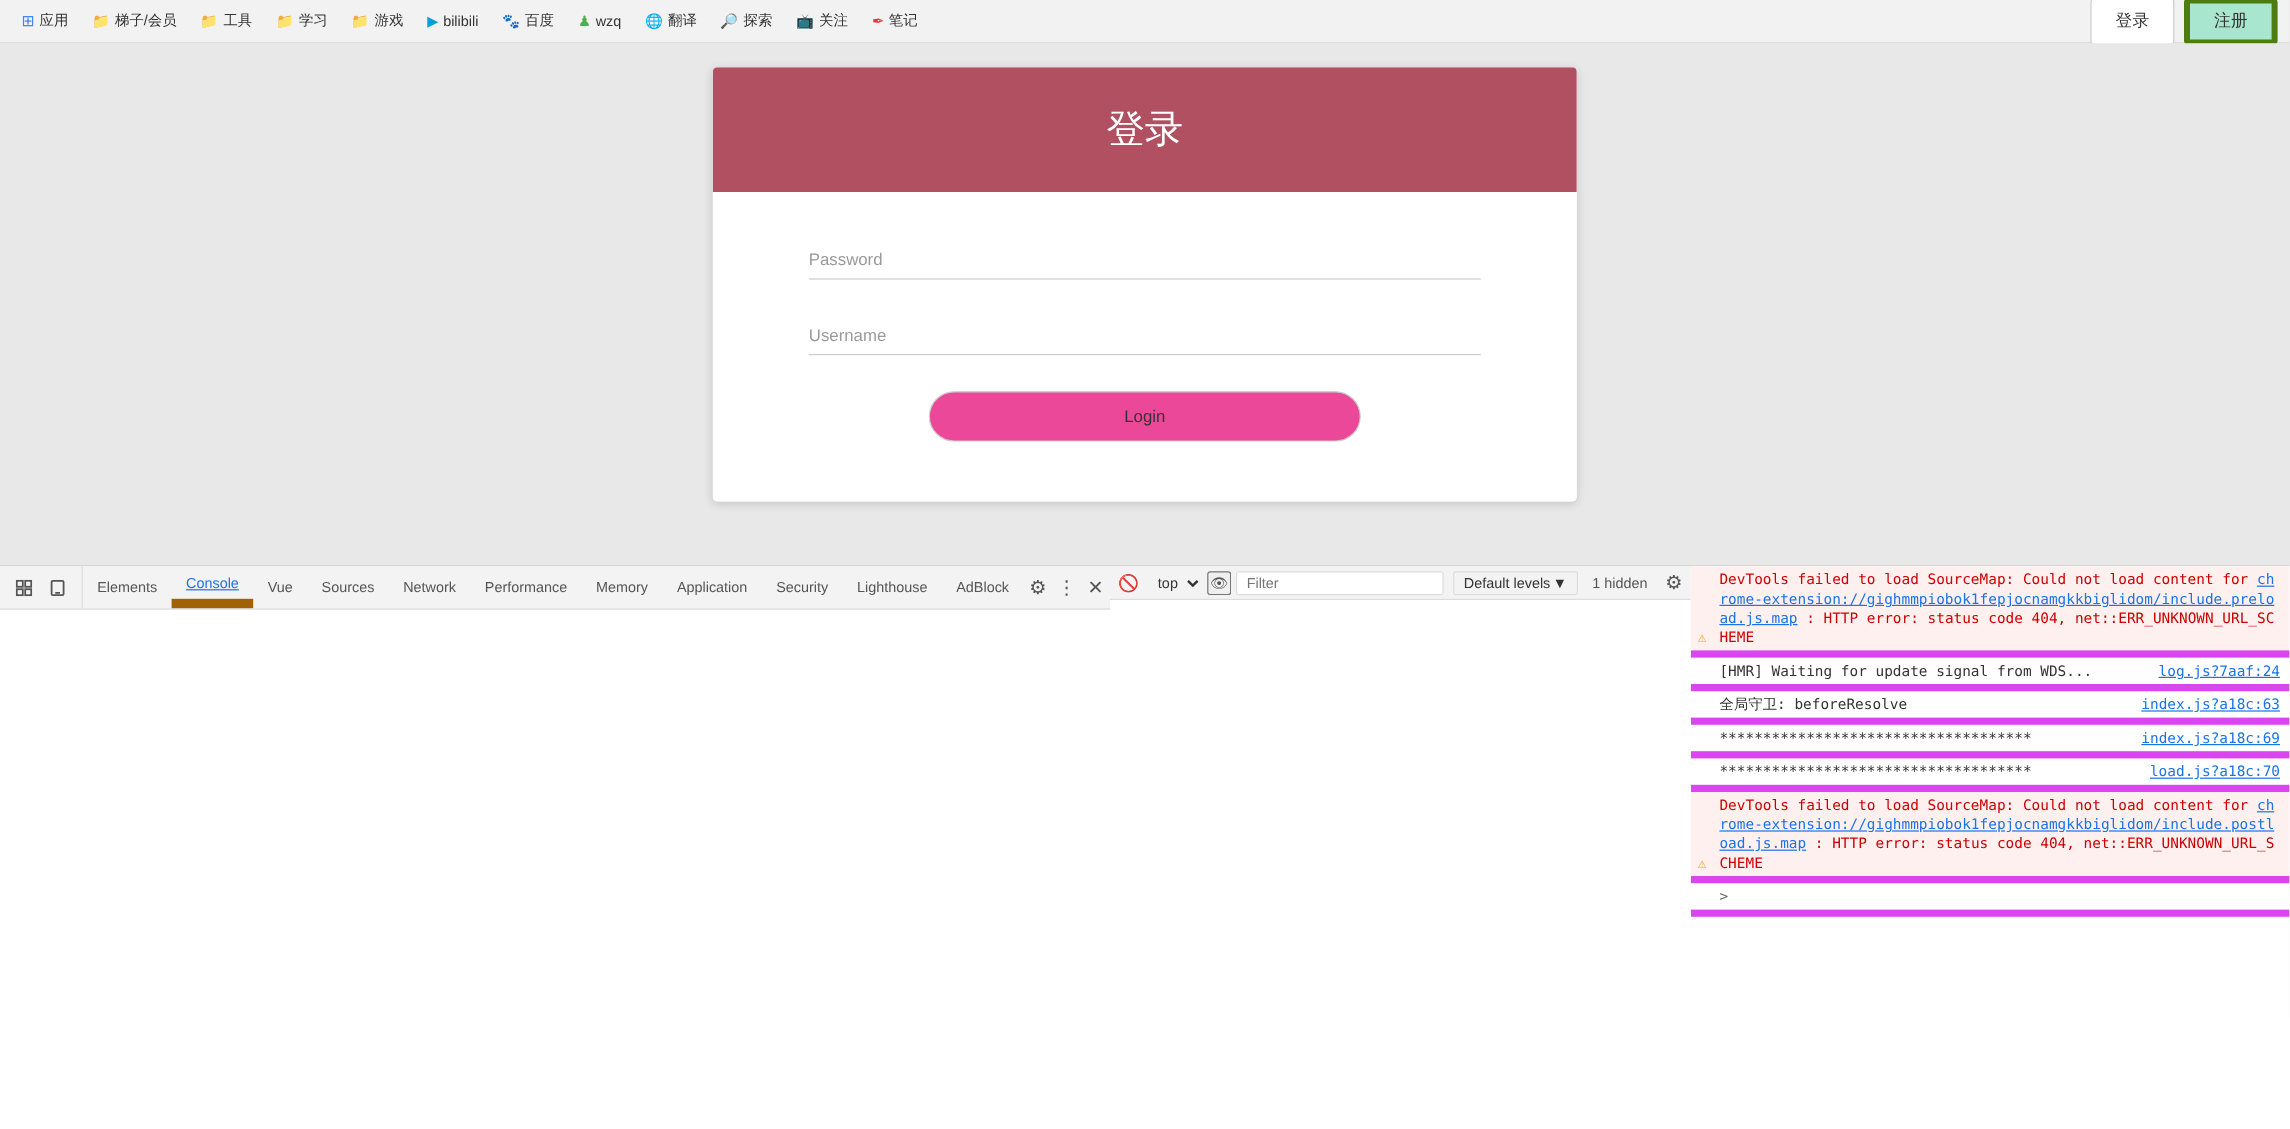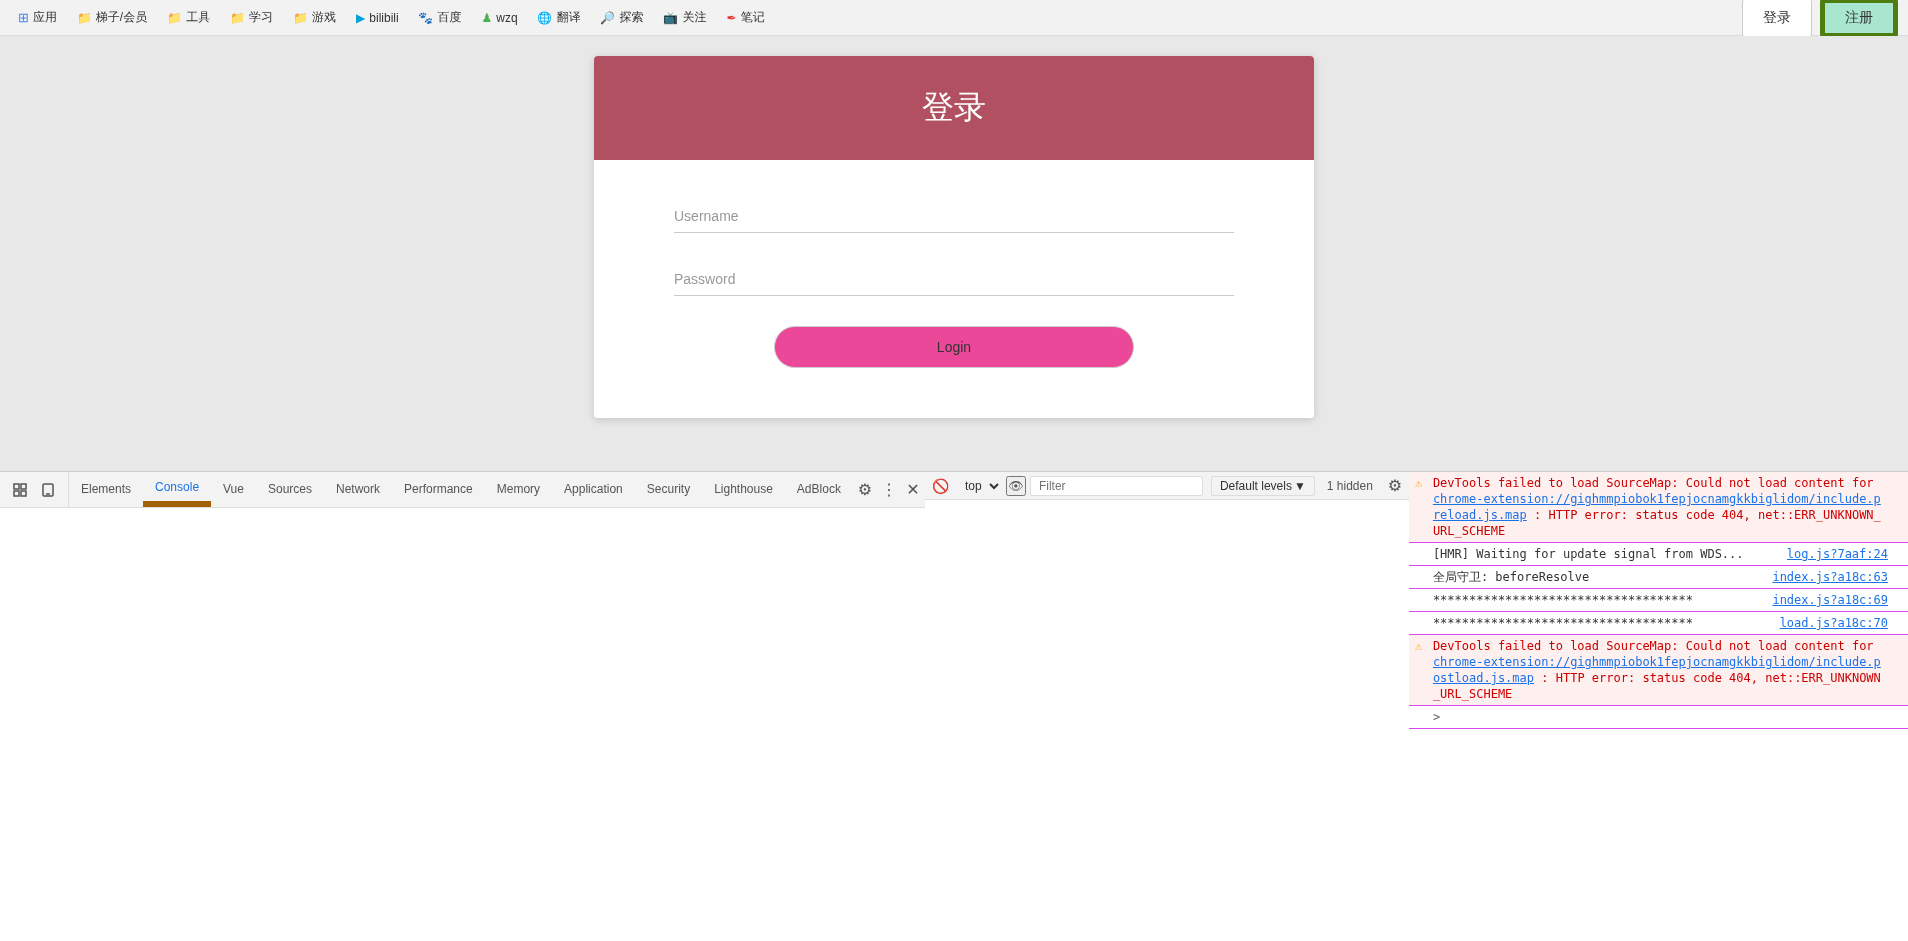--- a/index.html
+++ b/index.html
@@ -27,37 +27,37 @@
 
     
     .devtools { position: absolute; bottom: 0; left: 0; right: 0; height: 470px; background: #fff; border-top: 1px solid #ccc; display: flex; flex-direction: row; }
 
     
     .devtools-toolbar { height: 36px; background: #f3f3f3; border-bottom: 1px solid #ddd; display: flex; align-items: stretch; }
     .devtools-icons { display: flex; align-items: center; padding: 0 8px; gap: 4px; border-right: 1px solid #ddd; }
     .devtools-icon-btn { width: 24px; height: 24px; display: flex; align-items: center; justify-content: center; cursor: pointer; border-radius: 3px; border: none; background: transparent; color: #555; font-size: 14px; }
     .devtools-tabs { display: flex; align-items: stretch; flex: 1; overflow: hidden; }
     .devtools-tab { padding: 0 12px; display: flex; align-items: center; font-size: 12px; color: #555; cursor: pointer; border-bottom: 2px solid transparent; white-space: nowrap; }
-    .devtools-tab.active { color: #1a73e8; border-bottom: 6px solid #a16207; }
+    .devtools-tab.active { color: #1a73e8; border-bottom: 8px solid #a16207; text-decoration: underline; }
     .devtools-tab-right { margin-left: auto; display: flex; align-items: center; }
     .devtools-tab-right .devtools-icon-btn { font-size: 16px; }
 
     
     .console-toolbar { height: 28px; background: #f3f3f3; border-bottom: 1px solid #ddd; display: flex; align-items: center; padding: 0 4px; gap: 4px; }
     .console-select-wrap { display: flex; align-items: center; gap: 2px; }
     .console-select { border: none; background: transparent; font-size: 12px; color: #333; cursor: pointer; outline: none; padding: 2px 4px; }
     .console-eye-btn { width: 20px; height: 20px; display: flex; align-items: center; justify-content: center; cursor: pointer; color: #555; font-size: 12px; }
     .console-filter { flex: 1; padding: 2px 8px; font-size: 12px; border: 1px solid #ddd; border-radius: 2px; outline: none; }
     .console-levels { display: flex; align-items: center; gap: 2px; font-size: 12px; color: #333; cursor: pointer; padding: 2px 8px; border: 1px solid #ddd; border-radius: 2px; margin-left: 4px; }
     .console-hidden { margin-left: auto; font-size: 12px; color: #555; padding: 0 8px; text-align: right; }
     .console-settings { width: 20px; height: 20px; display: flex; align-items: center; justify-content: center; cursor: pointer; color: #555; }
 
     
     .console-output { flex: 1; overflow-y: auto; font-family: monospace; font-size: 12px; background: #fff; }
-    .console-line { padding: 3px 20px 3px 24px; border-bottom: 1px solid #d946ef; color: #333; display: flex; align-items: flex-start; position: relative; line-height: 16px; }
+    .console-line { padding: 3px 8px 3px 24px; border-bottom: 6px solid #d946ef; color: #333; display: flex; align-items: flex-end; position: relative; line-height: 16px; }
     .console-line.error-line { background: #fff0f0; color: #c00; }
     .console-line.error-line::before { content: '⚠'; position: absolute; left: 6px; color: #f5a623; }
     .console-line.prompt-line { color: #666; }
     .console-line-link { color: #1a73e8; text-decoration: underline; cursor: pointer; }
     .console-line-right { margin-left: auto; color: #1a73e8; text-decoration: underline; cursor: pointer; white-space: nowrap; padding-left: 16px; }
     .console-line-content { flex: 1; word-break: break-all; }
 
     
     .devtools-resize-handle { height: 4px; background: #e0e0e0; cursor: ns-resize; }
   </style>
@@ -120,24 +120,24 @@
   </div>
 </div>
 
 <div class="page-content">
   <div class="login-card">
     <div class="login-card-header">
       <h1>登录</h1>
     </div>
     <div class="login-card-body">
       <div class="login-field">
+        <input type="password" placeholder="Password" style="">
+      </div>
+      <div class="login-field">
         <input type="text" placeholder="Username" style="">
-      </div>
-      <div class="login-field">
-        <input type="password" placeholder="Password" style="">
       </div>
       <div class="login-submit">
         <button>Login</button>
       </div>
     </div>
   </div>
 </div>
 
 <div class="devtools">
   <div class="devtools-resize-handle"></div>

